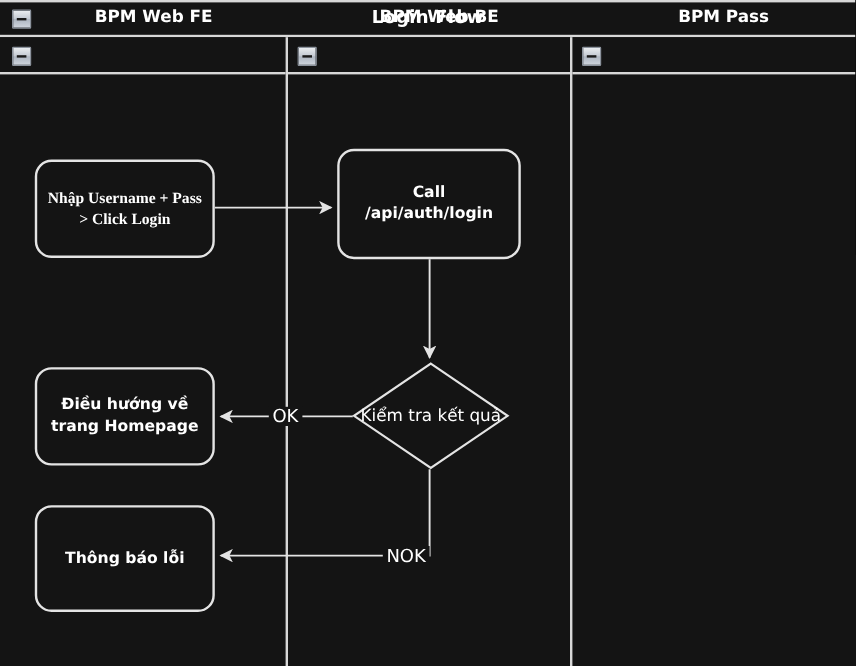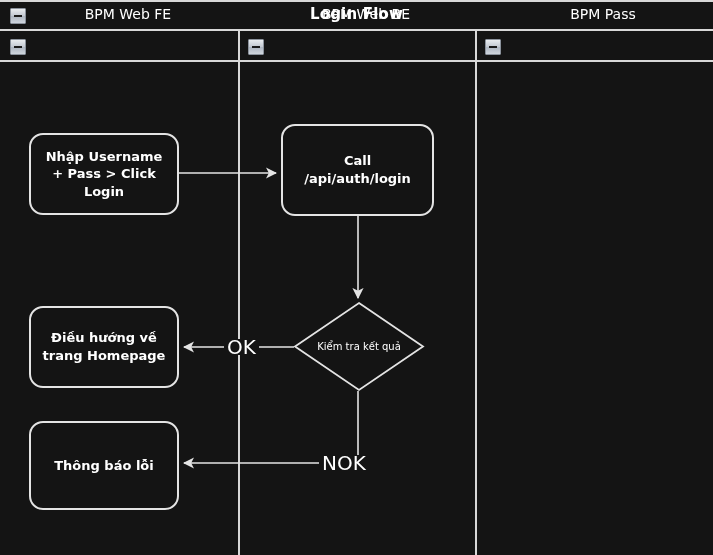--- a/index.html
+++ b/index.html
@@ -81,21 +81,21 @@
     border-bottom: 2px solid #d8d8d8;
   }
   .lane-header-label {
     position: absolute;
     top: 0;
     height: 29px;
     line-height: 29px;
     text-align: center;
     color: #ffffff;
     font-size: 14px;
-    font-weight: normal;
+    font-weight: bold;
   }
 
   
   .lane-divider {
     position: absolute;
     top: 31px;
     width: 2px;
     height: 524px;
     background: #d8d8d8;
   }
@@ -130,37 +130,37 @@
   .decision-label {
     position: absolute;
     left: 0;
     top: 0;
     width: 100%;
     height: 100%;
     display: flex;
     align-items: center;
     justify-content: center;
     color: #ffffff;
-    font-size: 10px;
+    font-size: 14px;
     text-align: center;
   }
 
   
   #connectors {
     position: absolute;
     left: 0;
     top: 0;
     width: 713px;
     height: 555px;
     pointer-events: none;
   }
   .edge-label {
     position: absolute;
     color: #ffffff;
-    font-size: 20px;
+    font-size: 15px;
     background: #141414;
     padding: 0 3px;
     line-height: 16px;
   }
 </style>
 </head>
 <body>
 
 <div id="canvas">
 
@@ -197,21 +197,21 @@
     <path d="M 358 216 L 358 298" stroke="#e4e4e4" stroke-width="1.6" fill="none" marker-end="url(#arrow)"></path>
 
     <path d="M 294 347 L 184 347" stroke="#e4e4e4" stroke-width="1.6" fill="none" marker-end="url(#arrow)"></path>
 
     <path d="M 358 391 L 358 463 L 184 463" stroke="#e4e4e4" stroke-width="1.6" fill="none" marker-end="url(#arrow)"></path>
   </svg>
 
   <div class="edge-label" style="left:224px; top:339px;">OK</div>
   <div class="edge-label" style="left:279px; top:455px;margin-left:40px;">NOK</div>
 
-  <div class="node" style="left:29px; top:133px; width:150px; height:82px;">Nhập Username + Pass &gt; Click Login</div>
+  <div class="node" style="left:29px; top:133px; width:150px; height:82px;font-family:Liberation Serif, serif;">Nhập Username + Pass &gt; Click Login</div>
 
   <div class="node" style="left:281px; top:124px; width:153px; height:92px;">Call /api/auth/login</div>
 
   <div class="decision-wrap" style="left:294px; top:302px; width:130px; height:89px;">
     <svg width="130" height="89" viewBox="0 0 130 89" xmlns="http://www.w3.org/2000/svg">
       <polygon points="65,1 129,44.5 65,88 1,44.5" fill="#141414" stroke="#e4e4e4" stroke-width="1.8"></polygon>
     </svg>
     <div class="decision-label">Kiểm tra kết quả</div>
   </div>
 

